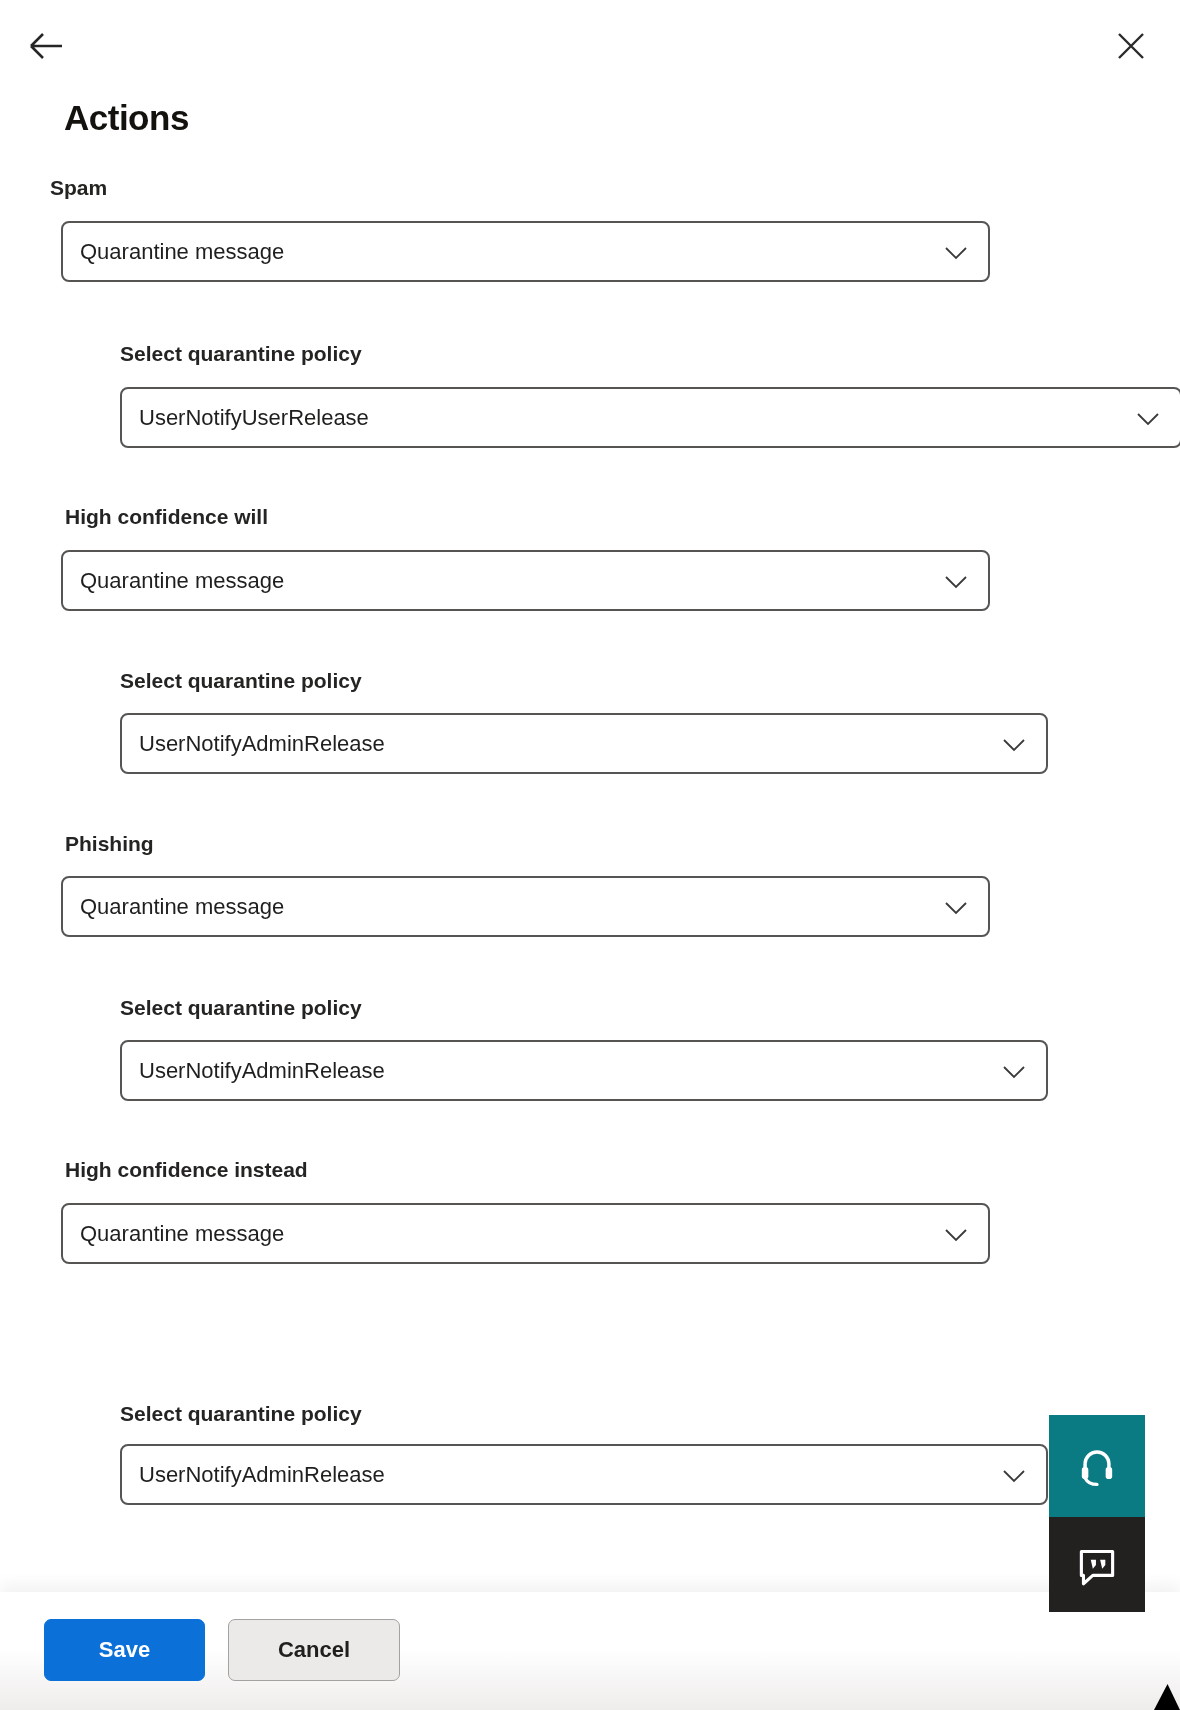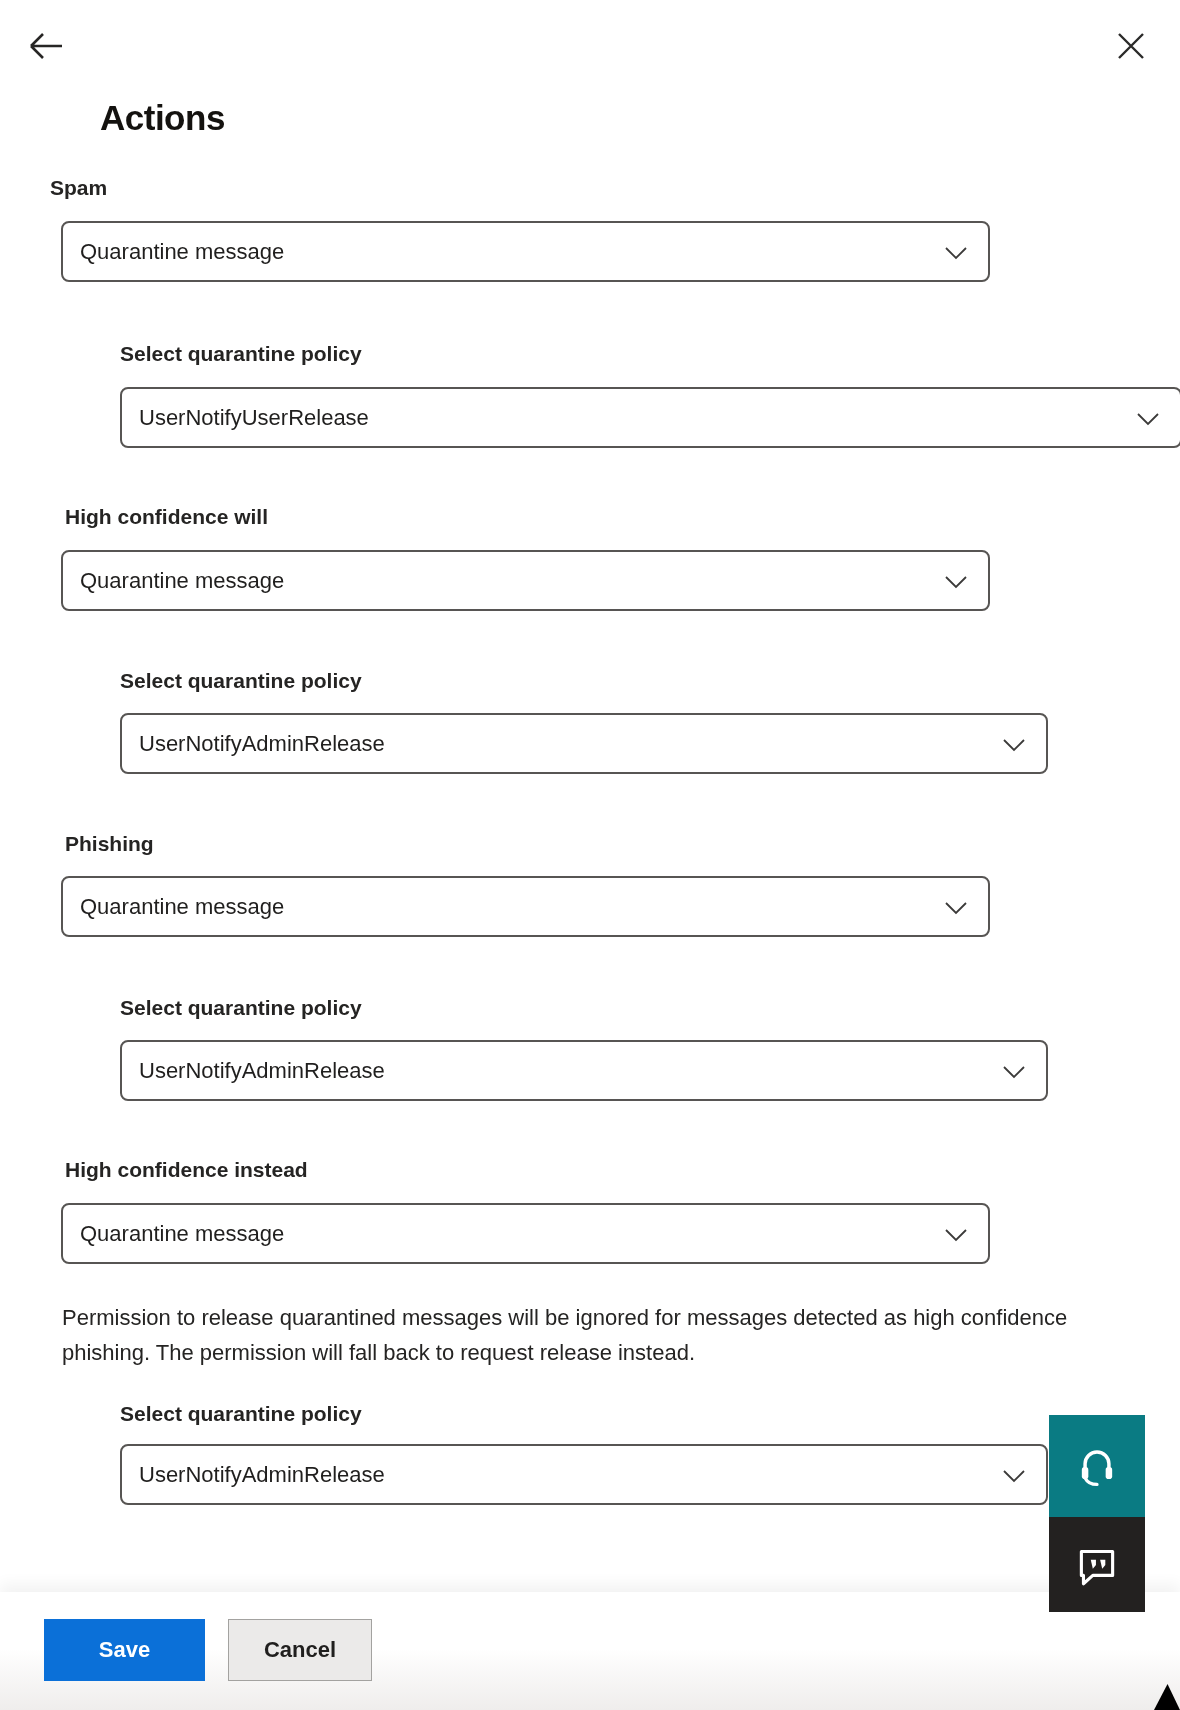--- a/index.html
+++ b/index.html
@@ -12,21 +12,21 @@
     color:#252423;
   }
   
   .icon-btn{position:absolute;background:none;border:none;padding:0;cursor:pointer;line-height:0;}
   #back-btn{left:24px;top:26px;width:42px;height:40px;}
   #close-btn{left:1110px;top:26px;width:42px;height:40px;}
 
   
   #page-title{
     position:absolute;left:64px;top:98px;
-    font-size:35px;font-weight:700;color:#14120f;letter-spacing:-0.5px;margin-left:36px;
+    font-size:35px;font-weight:700;color:#14120f;letter-spacing:-0.5px;
   }
 
   
   .fld-label{
     position:absolute;
     font-size:21px;font-weight:600;color:#252423;
     white-space:nowrap;
   }
   
   .dd{
@@ -75,25 +75,25 @@
   
   #footer{
     position:absolute;left:0;top:1592px;width:1180px;height:118px;
     background:linear-gradient(180deg,#ffffff 0%,#ffffff 48%,#efedec 100%);
     box-shadow:0 -8px 14px rgba(0,0,0,0.05);
     z-index:5;
   }
   .btn{
     position:absolute;top:27px;height:62px;
     font-family:inherit;font-size:22px;font-weight:600;
-    border-radius:0;cursor:pointer;
+    border-radius:7px;cursor:pointer;
     display:flex;align-items:center;justify-content:center;
   }
   #save-btn{left:44px;width:161px;background:#0b70d8;color:#ffffff;border:1px solid #0b70d8;}
-  #cancel-btn{left:228px;width:144px;background:#ebeae9;color:#201f1e;border:1px solid #a3a2a0;}
+  #cancel-btn{left:228px;width:172px;background:#ebeae9;color:#201f1e;border:1px solid #a3a2a0;}
 
   
   .float-btn{
     position:absolute;left:1049px;width:96px;border:none;cursor:pointer;
     display:flex;align-items:center;justify-content:center;
     z-index:6;padding:0;line-height:0;
   }
   #help-btn{top:1415px;height:102px;background:#0a7b83;}
   #feedback-btn{top:1517px;height:95px;background:#232120;}
 
@@ -191,21 +191,20 @@
   <div class="fld-label" id="lbl-f6">High confidence instead</div>
   <div class="dd" id="dd-f6">
     <span class="dd-value">Quarantine message</span>
     <span class="chev">
       <svg width="28" height="28" viewBox="0 0 28 28">
           <path d="M4 10 L14 20 L24 10" fill="none" stroke="#3b3a39" stroke-width="1.8"></path>
         </svg>
     </span>
   </div>
 
-  <div id="hcp-note">Permission to release quarantined messages will be ignored for messages detected as high confidence phishing. The permission will fall back to request release instead.</div>
 
   <div class="fld-label" id="lbl-f7">Select quarantine policy</div>
   <div class="dd" id="dd-f7">
     <span class="dd-value">UserNotifyAdminRelease</span>
     <span class="chev">
       <svg width="28" height="28" viewBox="0 0 28 28">
           <path d="M4 10 L14 20 L24 10" fill="none" stroke="#3b3a39" stroke-width="1.8"></path>
         </svg>
     </span>
   </div>

